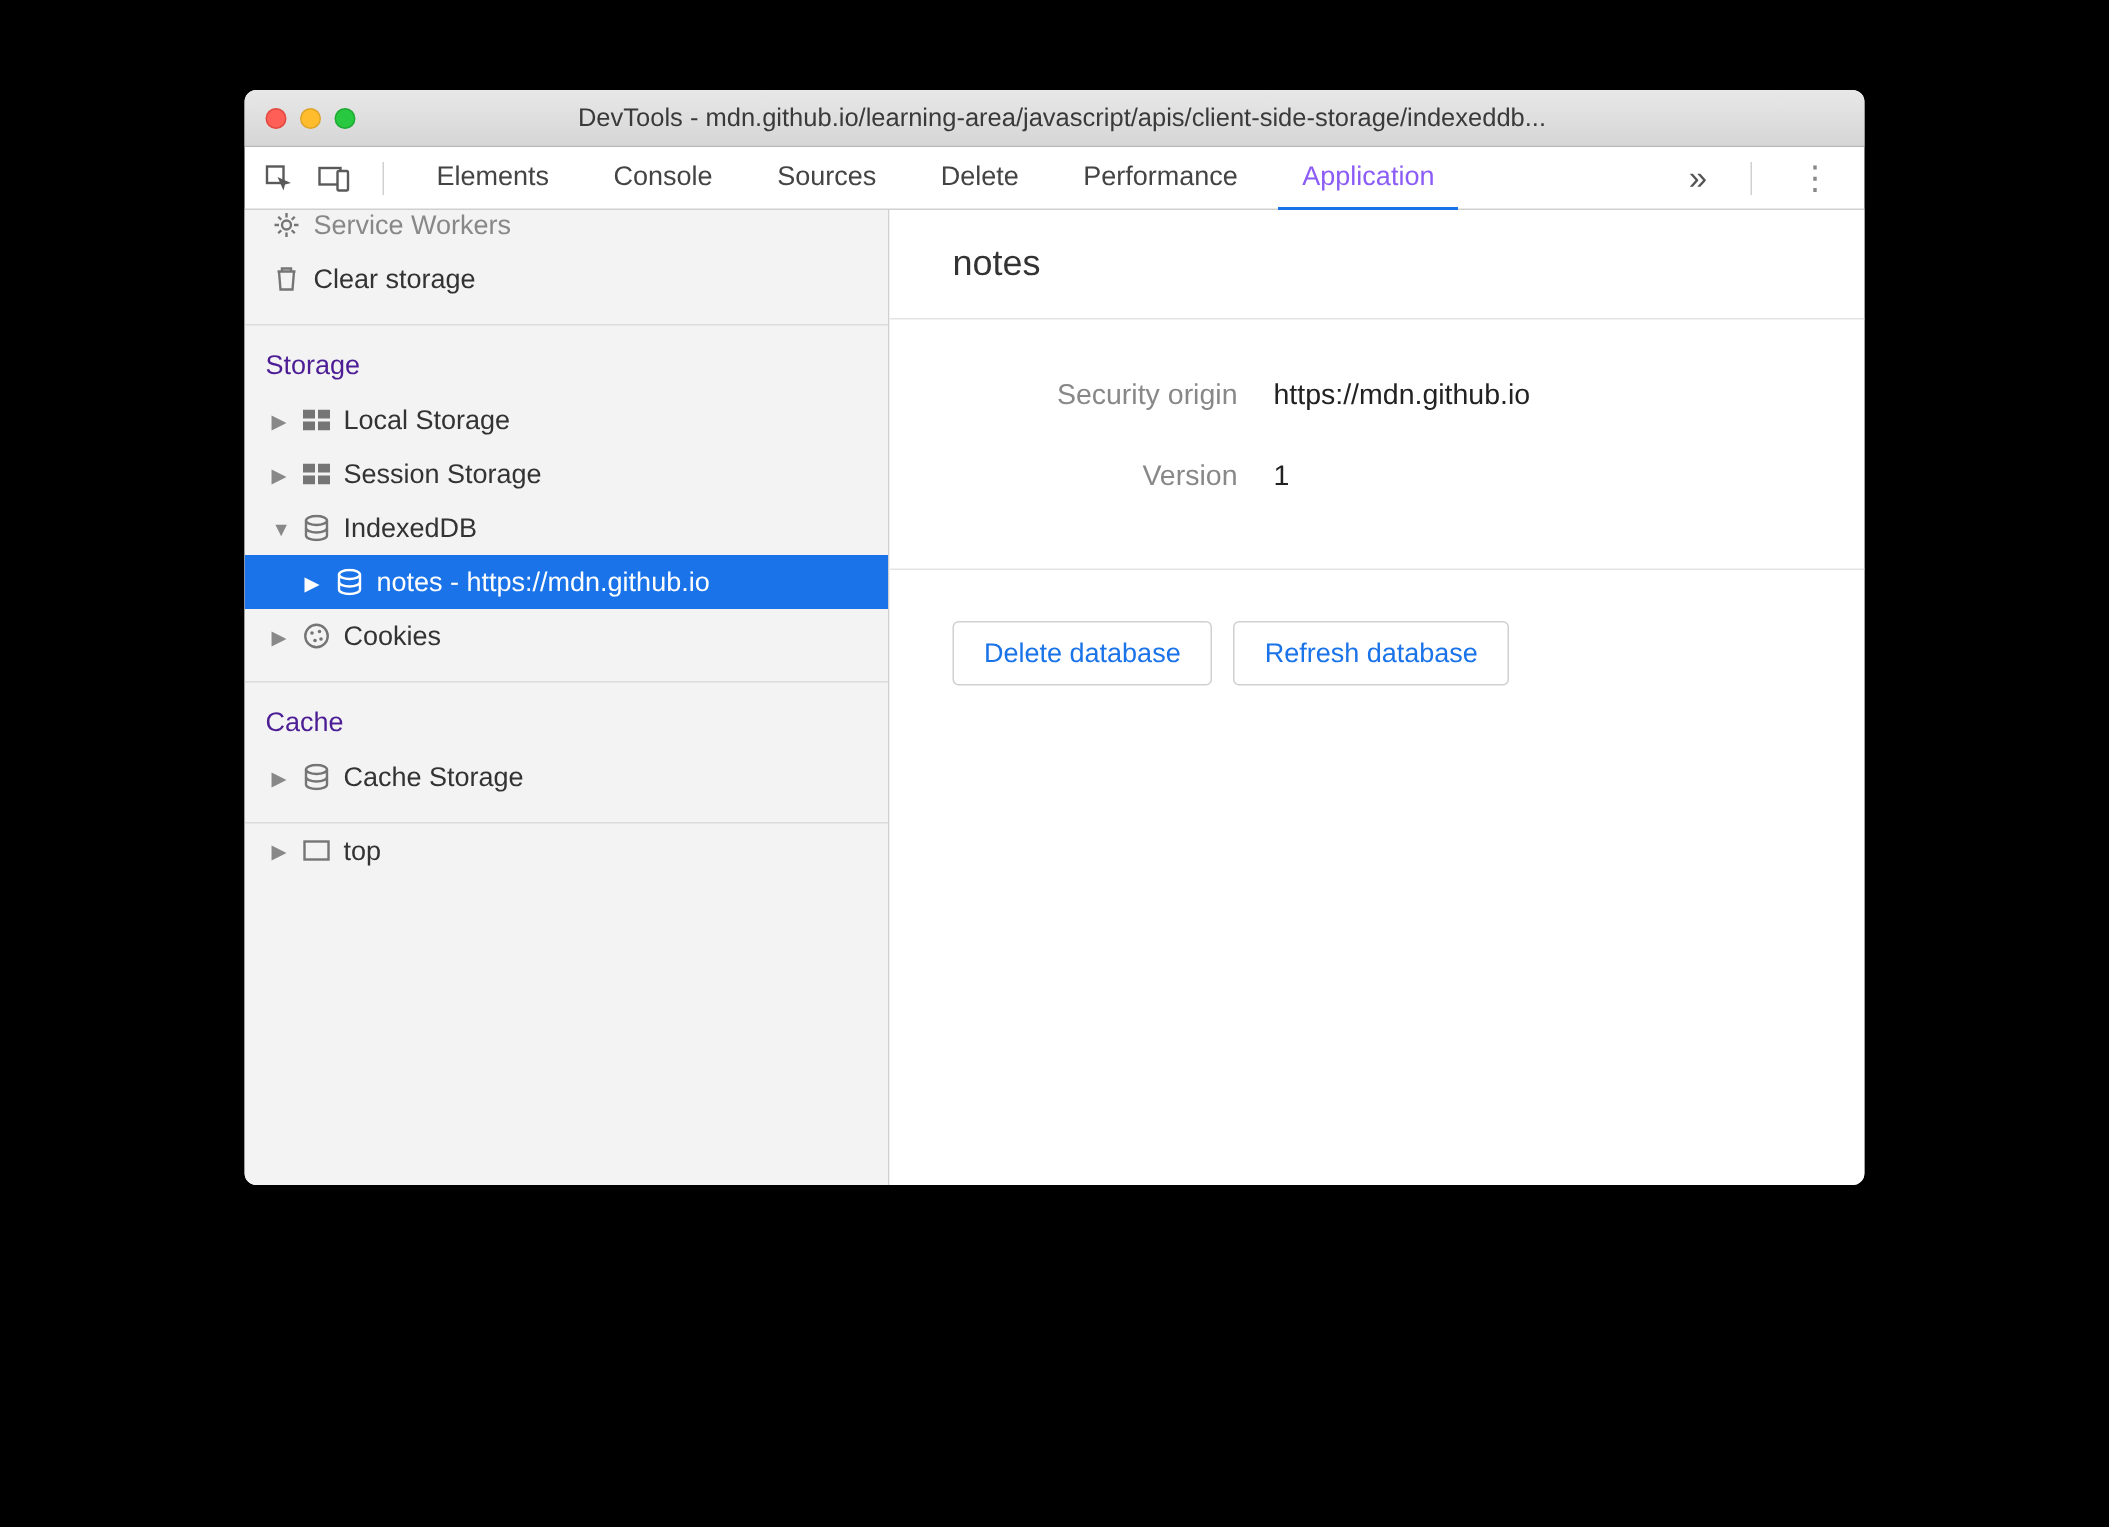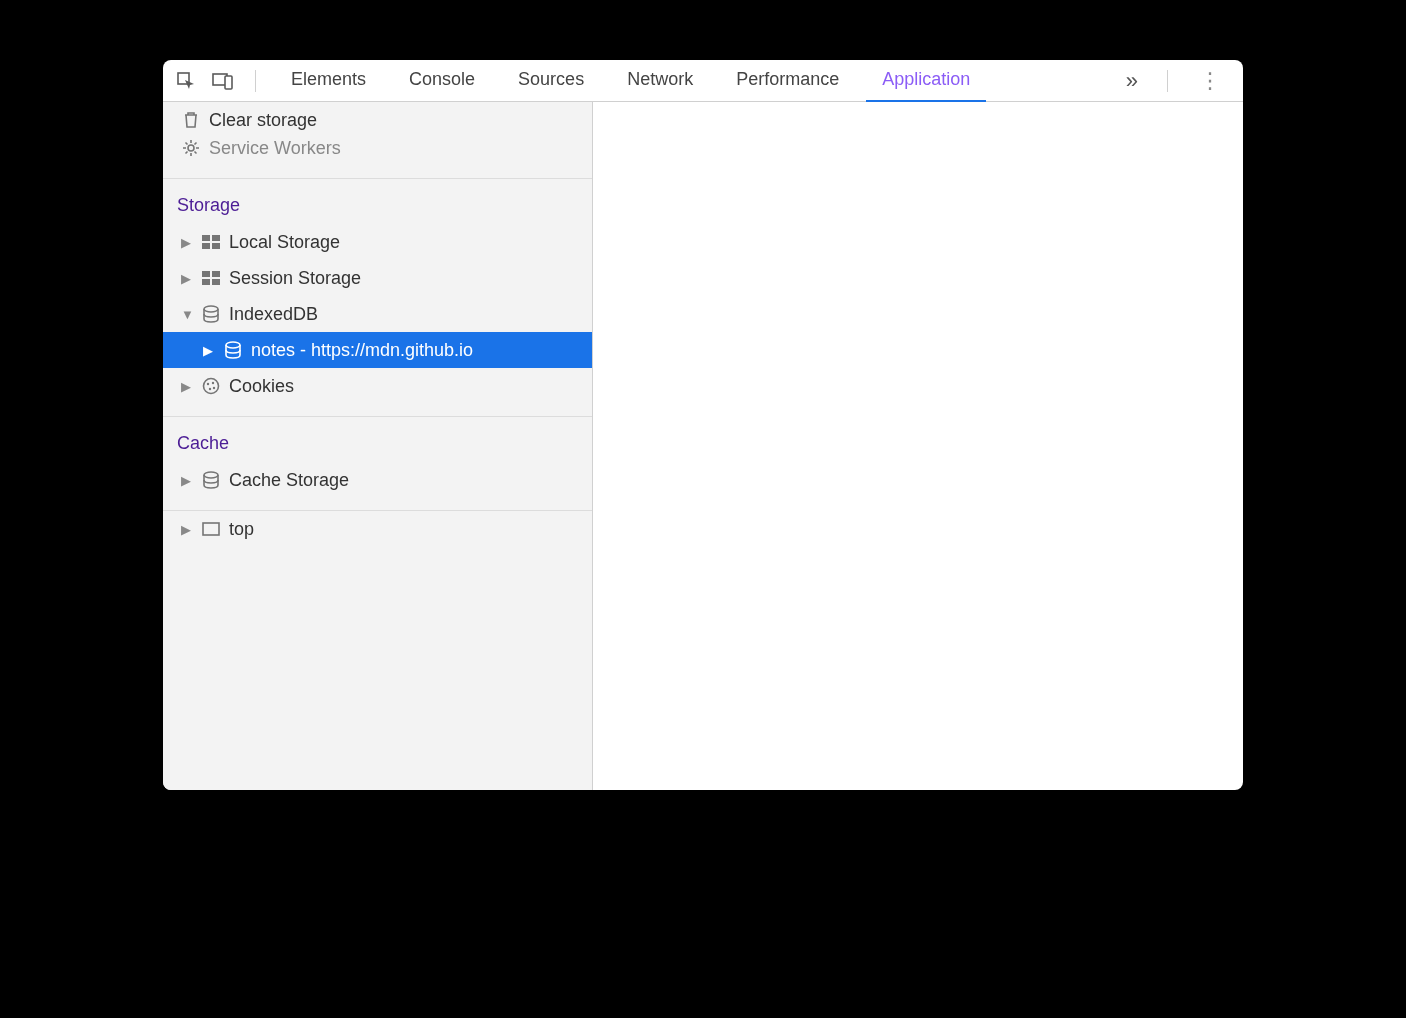--- a/index.html
+++ b/index.html
@@ -202,65 +202,73 @@
       color: #1a73e8;
       cursor: pointer;
     }
     svg { display: block; }
   </style>
 </head>
 <body>
 
 <div class="window">
 
+  <div class="titlebar">
+    <div class="traffic">
+      <div class="dot red"></div>
+      <div class="dot yellow"></div>
+      <div class="dot green"></div>
+    </div>
+    <div class="title">DevTools - mdn.github.io/learning-area/javascript/apis/client-side-storage/indexeddb...</div>
+  </div>
 
   <div class="toolbar">
     <div class="tb-icon">
       <svg width="20" height="20" viewBox="0 0 20 20">
           <rect x="2" y="2" width="11" height="11" fill="none" stroke="currentColor" stroke-width="1.6"></rect>
           <path d="M9 9 L18 13 L14 14 L13 18 Z" fill="currentColor"></path>
         </svg>
     </div>
     <div class="tb-icon">
       <svg width="22" height="20" viewBox="0 0 22 20">
           <rect x="1" y="3" width="14" height="11" fill="none" stroke="currentColor" stroke-width="1.6"></rect>
           <rect x="13" y="5" width="7" height="13" rx="1" fill="#fff" stroke="currentColor" stroke-width="1.6"></rect>
         </svg>
     </div>
     <div class="tb-divider"></div>
     <div class="tab">Elements</div>
     <div class="tab">Console</div>
     <div class="tab">Sources</div>
-    <div class="tab">Network</div>
+    <div class="tab">Delete</div>
     <div class="tab">Performance</div>
     <div class="tab active">Application</div>
     <div class="overflow">»</div>
     <div class="tb-divider"></div>
     <div class="kebab">⋮</div>
   </div>
 
   <div class="content">
 
     <div class="sidebar">
+      <div class="row level0 cut">
+        <span class="icon">
+          <svg width="18" height="18" viewBox="0 0 18 18">
+              <circle cx="9" cy="9" r="3" fill="none" stroke="currentColor" stroke-width="1.6"></circle>
+              <path d="M9 1v3M9 14v3M1 9h3M14 9h3M3.5 3.5l2 2M12.5 12.5l2 2M3.5 14.5l2-2M12.5 5.5l2-2" stroke="currentColor" stroke-width="1.6"></path>
+            </svg>
+        </span>
+        <span>Service Workers</span>
+      </div>
       <div class="row level0">
         <span class="icon">
           <svg width="16" height="18" viewBox="0 0 16 18">
               <path d="M2 4h12M5 4V2h6v2M3 4l1 12h8l1-12" fill="none" stroke="currentColor" stroke-width="1.6"></path>
             </svg>
         </span>
         <span>Clear storage</span>
-      </div>
-      <div class="row level0 cut">
-        <span class="icon">
-          <svg width="18" height="18" viewBox="0 0 18 18">
-              <circle cx="9" cy="9" r="3" fill="none" stroke="currentColor" stroke-width="1.6"></circle>
-              <path d="M9 1v3M9 14v3M1 9h3M14 9h3M3.5 3.5l2 2M12.5 12.5l2 2M3.5 14.5l2-2M12.5 5.5l2-2" stroke="currentColor" stroke-width="1.6"></path>
-            </svg>
-        </span>
-        <span>Service Workers</span>
       </div>
 
       <hr class="group-divider">
       <div class="group-header">Storage</div>
 
       <div class="row level0">
         <span class="arrow">▶</span>
         <span class="icon">
           <svg width="18" height="14" viewBox="0 0 18 14">
               <rect x="0" y="0" width="8" height="6" fill="currentColor"></rect>
@@ -346,15 +354,34 @@
         <span class="arrow">▶</span>
         <span class="icon">
           <svg width="18" height="14" viewBox="0 0 18 14">
               <rect x="1" y="1" width="16" height="12" fill="none" stroke="currentColor" stroke-width="1.6"></rect>
             </svg>
         </span>
         <span>top</span>
       </div>
     </div>
 
+    <div class="main">
+      <div class="db-header">notes</div>
+
+      <div class="details">
+        <div class="detail-row">
+          <div class="detail-label">Security origin</div>
+          <div class="detail-value">https://mdn.github.io</div>
+        </div>
+        <div class="detail-row">
+          <div class="detail-label">Version</div>
+          <div class="detail-value">1</div>
+        </div>
+      </div>
+
+      <div class="actions">
+        <button class="btn">Delete database</button>
+        <button class="btn">Refresh database</button>
+      </div>
+    </div>
 
   </div>
 </div>
 
 </body></html>

